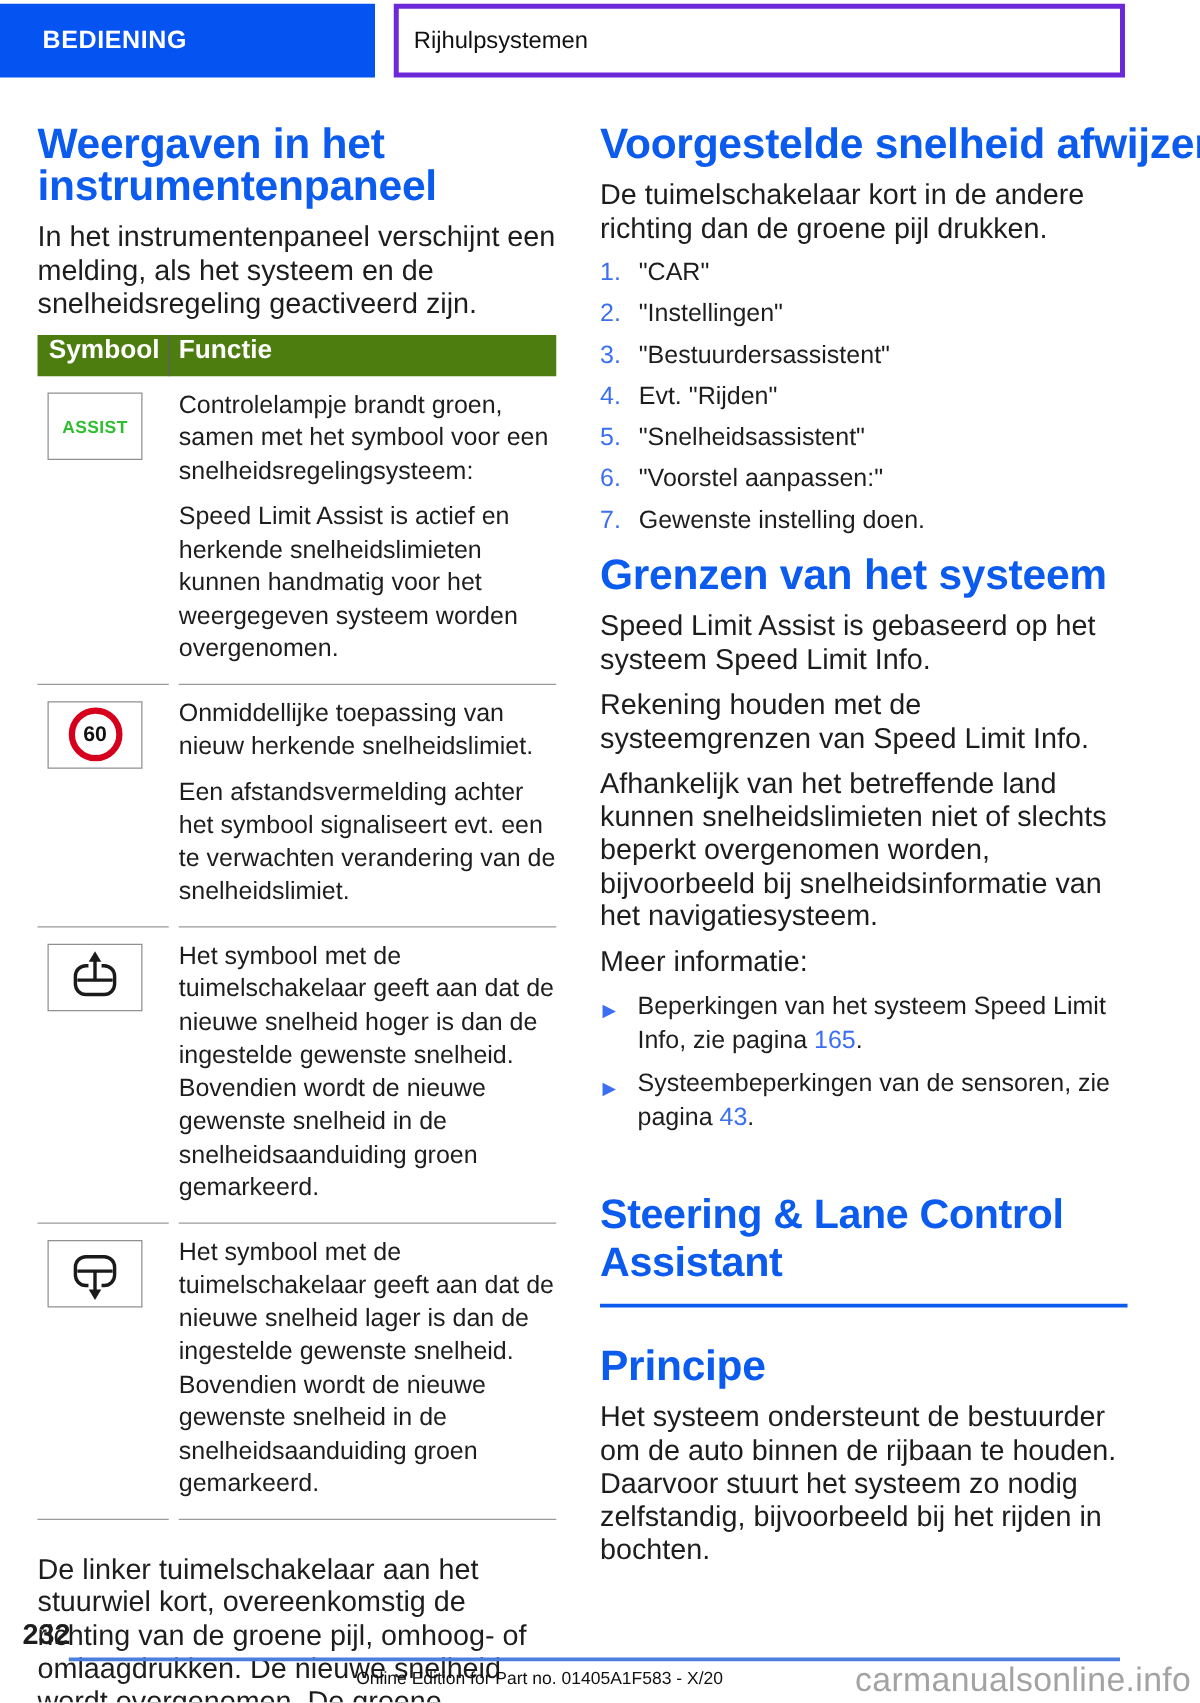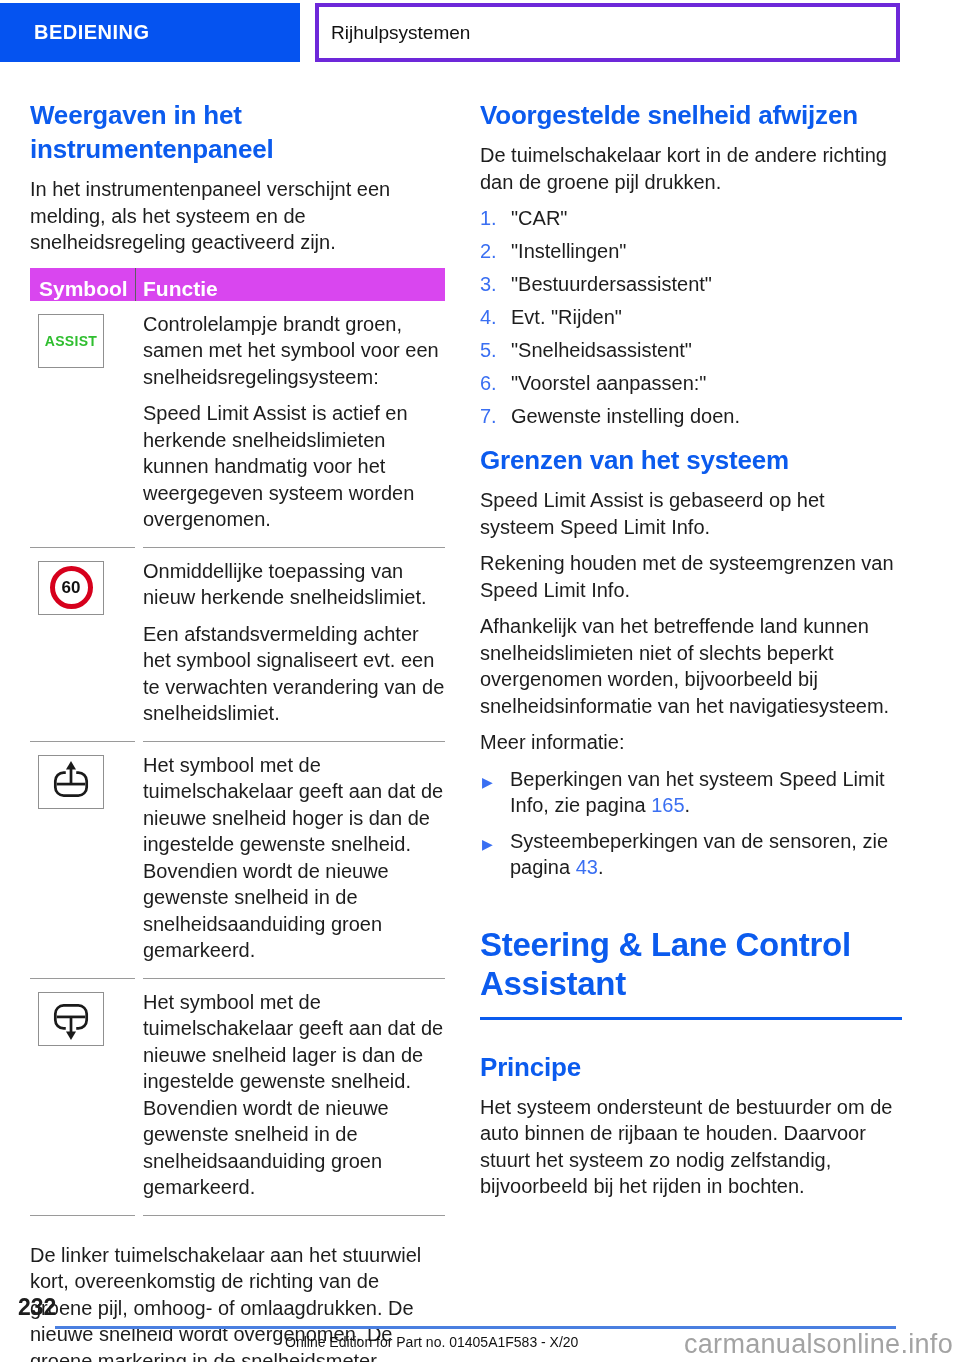--- a/index.html
+++ b/index.html
@@ -29,55 +29,55 @@
     padding-left: 12px;
     font-size: 19px; color: #111111;
     background: #ffffff;
   }
 
   
   .col-left  { position: absolute; left: 30px;  top: 98px; width: 415px; }
   .col-right { position: absolute; left: 480px; top: 98px; width: 422px; }
 
   h3.sec {
-    color: #0b5bee; font-size: 26px; font-weight: 700;
+    color: #0b5bee; font-size: 34px; font-weight: 700;
     line-height: 34px; letter-spacing: -0.2px;
     margin-bottom: 10px;
   }
   .nowrap { white-space: nowrap; }
   p.body {
-    font-size: 20px; line-height: 26.5px; color: #1d1d1d;
+    font-size: 23px; line-height: 26.5px; color: #1d1d1d;
     margin-bottom: 10px;
   }
 
   
   .tbl { margin-top: 12px; margin-bottom: 26px; }
   .tbl-head {
-    display: flex; align-items: flex-end;
-    background: #d946ef; color: #ffffff;
+    display: flex; align-items: flex-start;
+    background: #4d7c0f; color: #ffffff;
     height: 33px; font-size: 21px; font-weight: 700;
   }
   .tbl-head .c1 { width: 105px; padding-left: 9px; }
   .tbl-head .vdiv { width: 1px; height: 33px; background: #5d6060; }
   .tbl-head .c2 { padding-left: 7px; }
   .tbl-row { display: flex; }
   .cell-icon {
     width: 105px; border-bottom: 1px solid #9a9a9a;
     padding: 13px 0 13px 8px;
   }
   .cell-gap { width: 8px; }
   .cell-text {
     flex: 1; border-bottom: 1px solid #9a9a9a;
     padding: 10px 0 12px 0;
   }
   .cell-text p { font-size: 20px; line-height: 26.5px; margin-bottom: 10px; }
   .cell-text p:last-child { margin-bottom: 2px; }
 
   .icon-box {
-    width: 66px; height: 54px; border: 1px solid #909090;
+    width: 76px; height: 54px; border: 1px solid #909090;
     background: #ffffff;
     display: flex; align-items: center; justify-content: center;
   }
   .assist-label { color: #2fbe2f; font-weight: 700; font-size: 14px; letter-spacing: 0.3px; }
   .sign-60 {
     width: 43px; height: 43px; border-radius: 50%;
     border: 5px solid #d6001c; background: #ffffff;
     display: flex; align-items: center; justify-content: center;
     font-size: 17px; font-weight: 700; color: #111111;
   }

